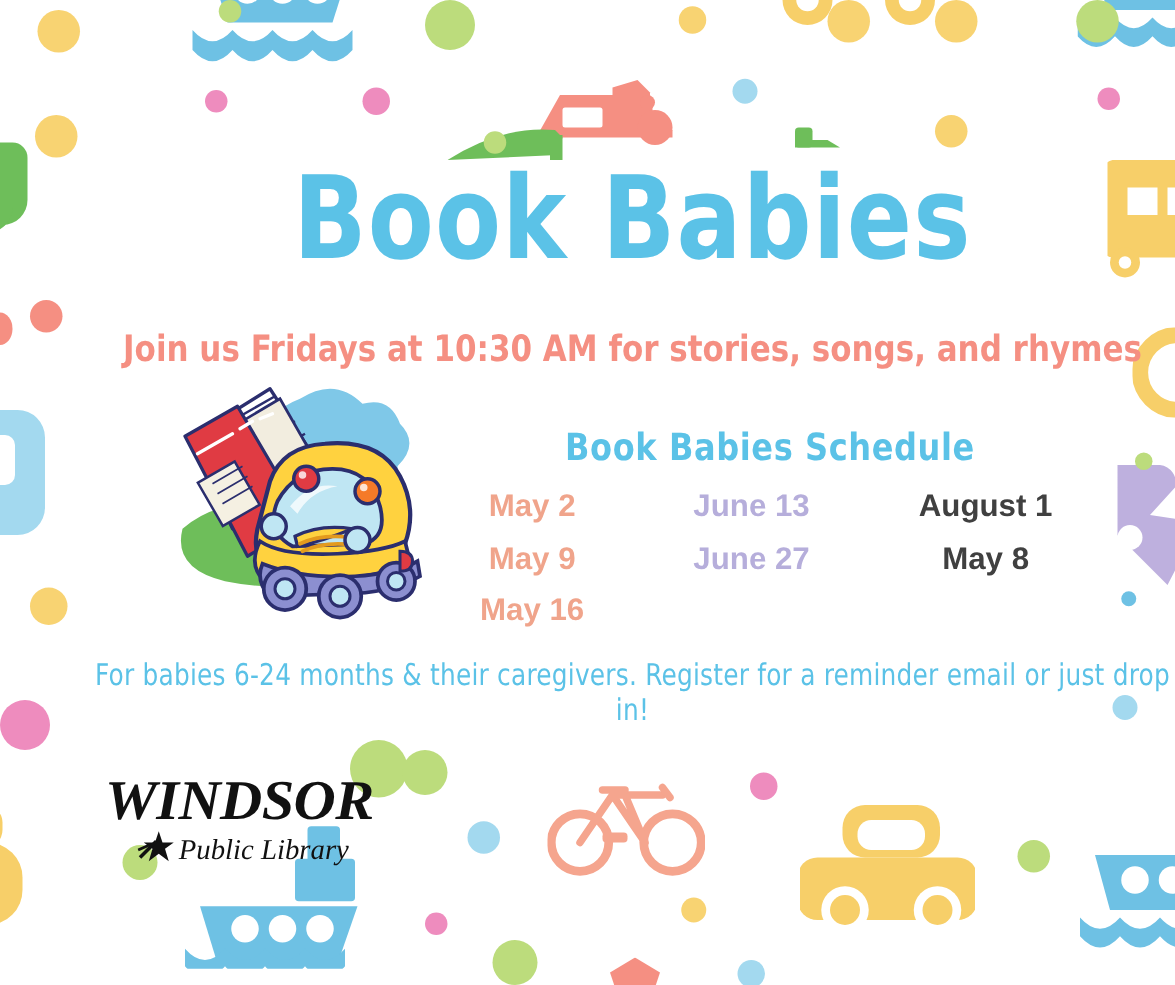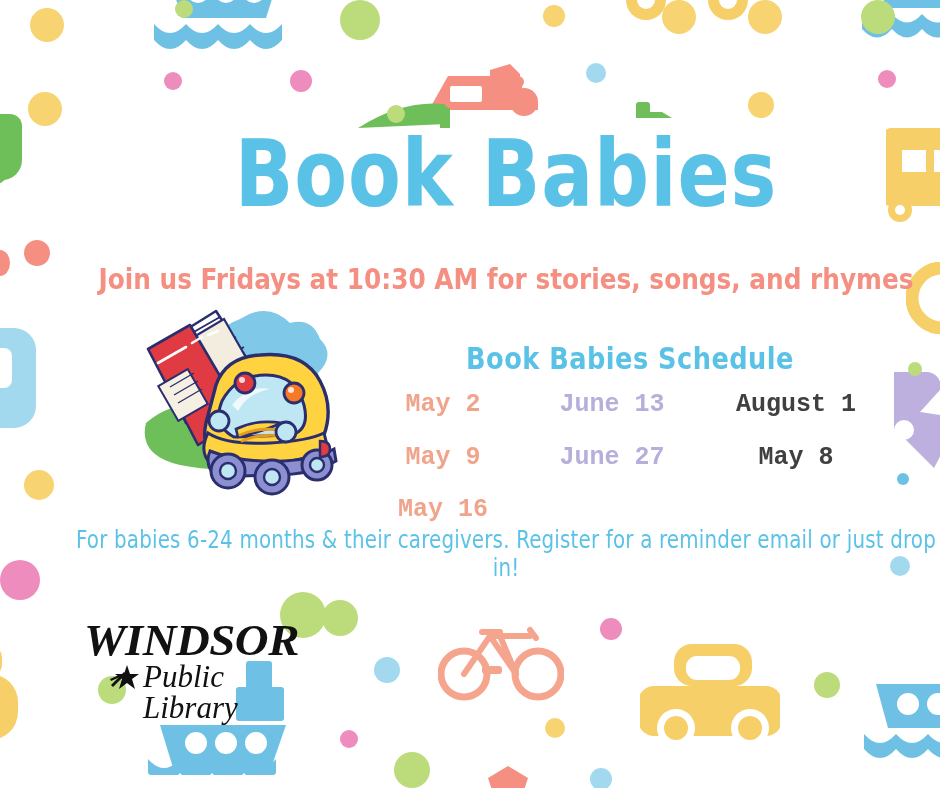--- a/index.html
+++ b/index.html
@@ -63,21 +63,21 @@
     font-family: "DejaVu Sans Condensed", "Liberation Sans Narrow", "Liberation Sans", sans-serif;
     font-weight: 700;
     font-size: 29px;
     line-height: 1.1;
     letter-spacing: 0px;
     transform: scaleX(0.95);
   }
 
   .schedule-block {
     position: absolute;
-    left: 344px;
+    left: 330px;
     top: 344px;
     width: 500px;
   }
   .schedule-heading {
     text-align: center;
     color: #5BC2E7;
     font-family: "DejaVu Sans Condensed", "Liberation Sans Narrow", "Liberation Sans", sans-serif;
     font-weight: 700;
     font-size: 30px;
     line-height: 1;
@@ -86,23 +86,23 @@
     margin-bottom: 16px;
   }
   .schedule-cols {
     display: flex;
     justify-content: space-between;
     padding: 0 24px 0 18px;
   }
   .sched-col {
     display: flex;
     flex-direction: column;
-    gap: 22px;
+    gap: 11px;
     text-align: center;
-    font-family: Liberation Mono, monospace;
+    font-family: Liberation Sans, sans-serif;
     font-weight: 700;
     font-size: 25px;
     line-height: 1.22;
     white-space: nowrap;
   }
   .sched-col.may    { color: #F0A48B; }
   .sched-col.june   { color: #B6AEDB; }
   .sched-col.august { color: #404040; }
 
   .footnote {
@@ -156,21 +156,21 @@
     width: 30px;
     height: 28px;
     margin-right: 3px;
     flex: 0 0 auto;
     position: relative;
     top: 4px;
   }
   .logo-public {
     font-family: "Liberation Serif", "DejaVu Serif", serif;
     font-weight: 400;
-    font-size: 31px;
+    font-size: 23px;
     line-height: 1;
     color: #111111;
     letter-spacing: 0px;
   }
 </style>
 </head>
 <body>
 
 <div id="poster">
 

